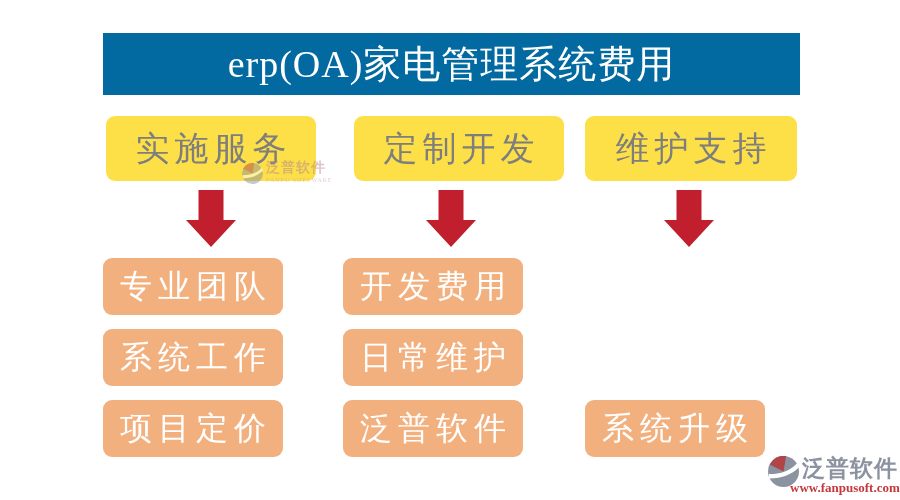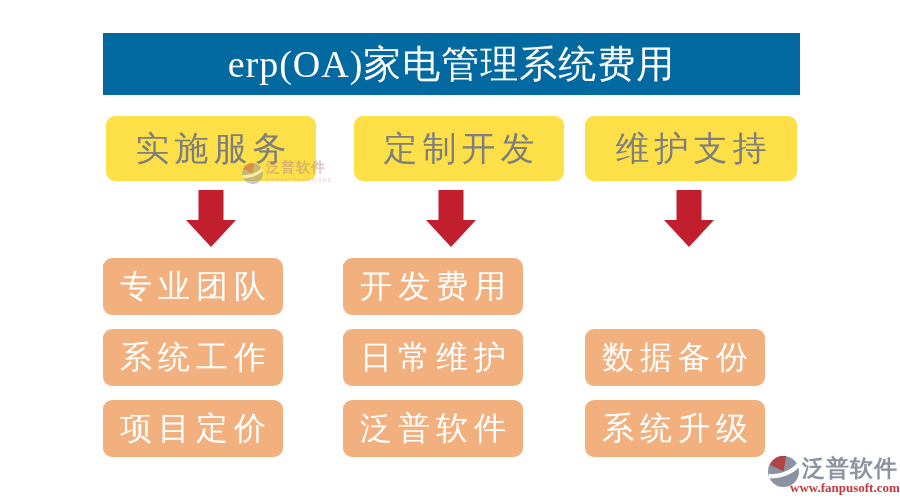--- a/index.html
+++ b/index.html
@@ -95,23 +95,20 @@
   <div class="item-box col-2 row-1">
     <span>开发费用</span>
   </div>
   <div class="item-box col-2 row-2">
     <span>日常维护</span>
   </div>
   <div class="item-box col-2 row-3">
     <span>泛普软件</span>
   </div>
 
-  <div class="item-box col-3 row-2">
-    <span>数据备份</span>
-  </div>
   <div class="item-box col-3 row-3">
     <span>系统升级</span>
   </div>
 
   <div class="watermark">
     <svg class="wm-icon" viewBox="0 0 36 36">
       <circle cx="18" cy="18" r="18" fill="#8C93A0"></circle>
       <path d="M18 18 L2 10 A18 18 0 0 1 21 0 Z" fill="#B04446"></path>
       <path d="M34 8 C26 17 15 21 1 21 L1 26 C17 26 28 21 36 13 Z" fill="#ffffff"></path>
     </svg>

